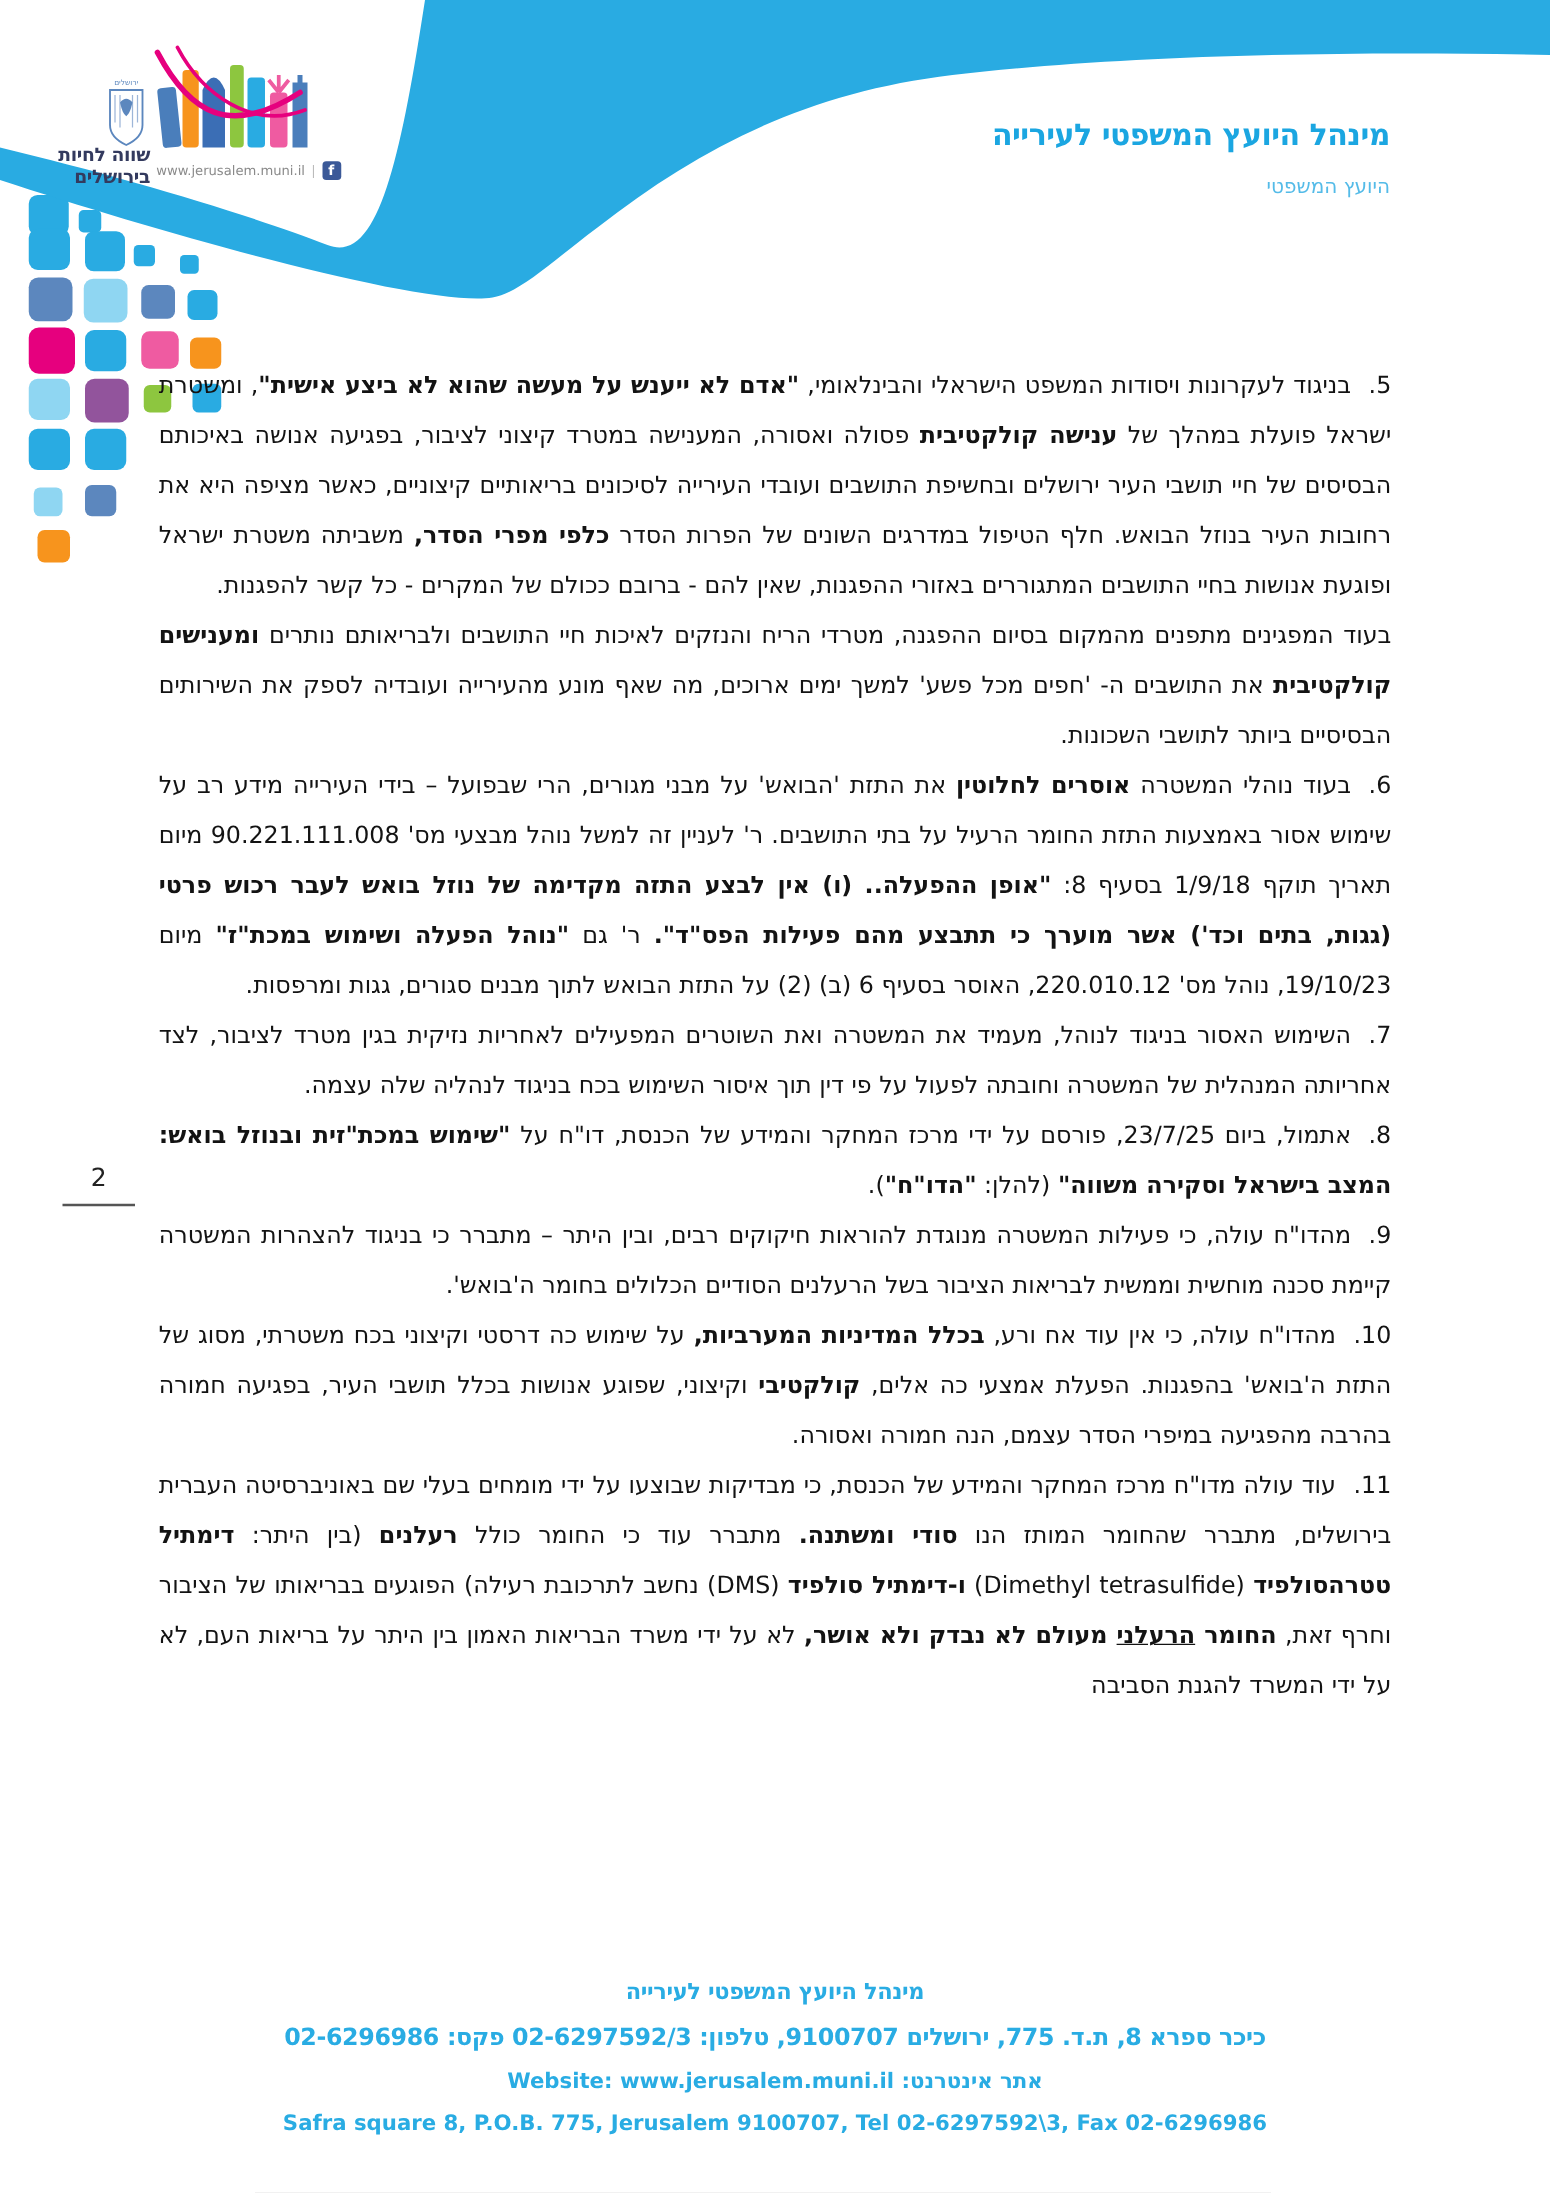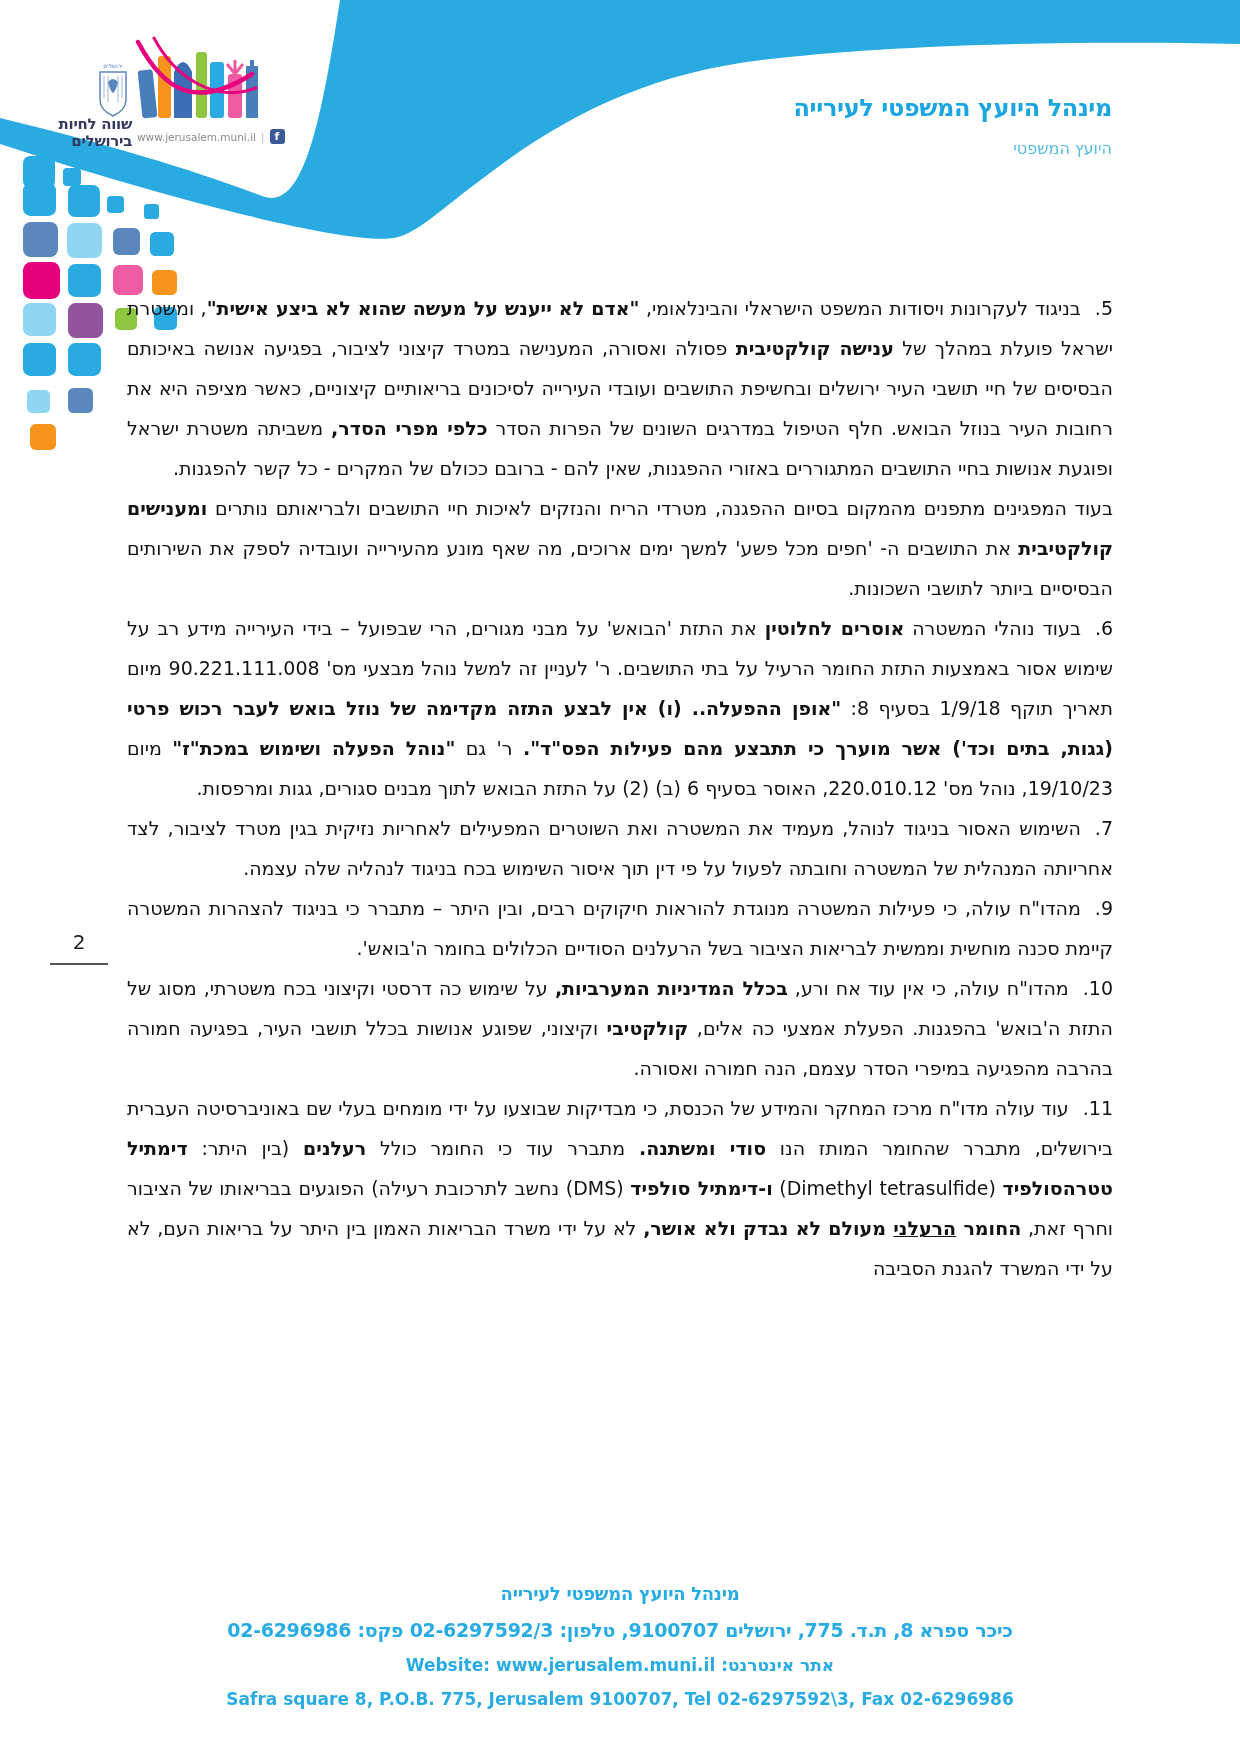--- a/index.html
+++ b/index.html
@@ -3,21 +3,21 @@
 <meta charset="utf-8">
 <style>
   html,body{margin:0;padding:0;background:#e8e8e8;}
   .page{position:relative;width:1240px;height:1754px;margin:0 auto;background:#ffffff;overflow:hidden;
         font-family:"DejaVu Sans",sans-serif;}
   
   .swoosh-svg{position:absolute;top:0;left:0;pointer-events:none;}
   .squares{position:absolute;top:0;left:0;width:260px;height:480px;}
   .sq{position:absolute;border-radius:22%;}
   
-  .logo-cluster{position:absolute;top:0;left:12px;width:300px;height:170px;padding-left:17px;}
+  .logo-cluster{position:absolute;top:0;left:0;width:300px;height:170px;padding-left:17px;}
   .emblem{position:absolute;left:84px;top:60px;}
   .tagline{position:absolute;left:28px;top:116px;width:92px;text-align:right;direction:rtl;
            color:#333a5e;font-weight:bold;font-size:15px;line-height:17px;letter-spacing:-0.3px;}
   .skyline{position:absolute;left:122px;top:36px;}
   .url-row{position:absolute;left:125px;top:129px;display:flex;align-items:center;gap:5px;
            font-size:10.5px;color:#8a8a8a;}
   .url-row .sep{color:#bbb;}
   .fb{display:inline-block;width:15px;height:15px;background:#3b5998;color:#fff;border-radius:3px;
       font-size:11px;font-weight:bold;text-align:center;line-height:15px;}
   
@@ -109,20 +109,21 @@
   <div class="hdr-title">מינהל היועץ המשפטי לעירייה</div>
   <div class="hdr-subtitle">היועץ המשפטי</div>
 
   <div class="page-number">2</div>
 
   <div class="body-text">
       <p><span class="pnum">5.</span><span>בניגוד לעקרונות ויסודות המשפט הישראלי והבינלאומי, </span><span class="b">"אדם לא ייענש על מעשה שהוא לא ביצע אישית"</span><span>, ומשטרת ישראל פועלת במהלך של </span><span class="b">ענישה קולקטיבית</span><span> פסולה ואסורה, המענישה במטרד קיצוני לציבור, בפגיעה אנושה באיכותם הבסיסים של חיי תושבי העיר ירושלים ובחשיפת התושבים ועובדי העירייה לסיכונים בריאותיים קיצוניים, כאשר מציפה היא את רחובות העיר בנוזל הבואש. חלף הטיפול במדרגים השונים של הפרות הסדר </span><span class="b">כלפי מפרי הסדר,</span><span> משביתה משטרת ישראל ופוגעת אנושות בחיי התושבים המתגוררים באזורי ההפגנות, שאין להם - ברובם ככולם של המקרים - כל קשר להפגנות.</span></p>
       <p><span>בעוד המפגינים מתפנים מהמקום בסיום ההפגנה, מטרדי הריח והנזקים לאיכות חיי התושבים ולבריאותם נותרים </span><span class="b">ומענישים קולקטיבית</span><span> את התושבים ה- 'חפים מכל פשע' למשך ימים ארוכים, מה שאף מונע מהעירייה ועובדיה לספק את השירותים הבסיסיים ביותר לתושבי השכונות.</span></p>
       <p><span class="pnum">6.</span><span>בעוד נוהלי המשטרה </span><span class="b">אוסרים לחלוטין</span><span> את התזת 'הבואש' על מבני מגורים, הרי שבפועל – בידי העירייה מידע רב על שימוש אסור באמצעות התזת החומר הרעיל על בתי התושבים. ר' לעניין זה למשל נוהל מבצעי מס' 90.221.111.008 מיום תאריך תוקף 1/9/18 בסעיף 8: </span><span class="b">"אופן ההפעלה.. (ו) אין לבצע התזה מקדימה של נוזל בואש לעבר רכוש פרטי (גגות, בתים וכד') אשר מוערך כי תתבצע מהם פעילות הפס"ד".</span><span> ר' גם </span><span class="b">"נוהל הפעלה ושימוש במכת"ז"</span><span> מיום 19/10/23, נוהל מס' 220.010.12, האוסר בסעיף 6 (ב) (2) על התזת הבואש לתוך מבנים סגורים, גגות ומרפסות.</span></p>
       <p><span class="pnum">7.</span><span>השימוש האסור בניגוד לנוהל, מעמיד את המשטרה ואת השוטרים המפעילים לאחריות נזיקית בגין מטרד לציבור, לצד אחריותה המנהלית של המשטרה וחובתה לפעול על פי דין תוך איסור השימוש בכח בניגוד לנהליה שלה עצמה.</span></p>
+      <p><span class="pnum">8.</span><span>אתמול, ביום 23/7/25, פורסם על ידי מרכז המחקר והמידע של הכנסת, דו"ח על </span><span class="b">"שימוש במכת"זית ובנוזל בואש: המצב בישראל וסקירה משווה"</span><span> (להלן: </span><span class="b">"הדו"ח"</span><span>).</span></p>
       <p><span class="pnum">9.</span><span>מהדו"ח עולה, כי פעילות המשטרה מנוגדת להוראות חיקוקים רבים, ובין היתר – מתברר כי בניגוד להצהרות המשטרה קיימת סכנה מוחשית וממשית לבריאות הציבור בשל הרעלנים הסודיים הכלולים בחומר ה'בואש'.</span></p>
       <p><span class="pnum">10.</span><span>מהדו"ח עולה, כי אין עוד אח ורע, </span><span class="b">בכלל המדיניות המערביות,</span><span> על שימוש כה דרסטי וקיצוני בכח משטרתי, מסוג של התזת ה'בואש' בהפגנות. הפעלת אמצעי כה אלים, </span><span class="b">קולקטיבי</span><span> וקיצוני, שפוגע אנושות בכלל תושבי העיר, בפגיעה חמורה בהרבה מהפגיעה במיפרי הסדר עצמם, הנה חמורה ואסורה.</span></p>
       <p><span class="pnum">11.</span><span>עוד עולה מדו"ח מרכז המחקר והמידע של הכנסת, כי מבדיקות שבוצעו על ידי מומחים בעלי שם באוניברסיטה העברית בירושלים, מתברר שהחומר המותז הנו </span><span class="b">סודי ומשתנה.</span><span> מתברר עוד כי החומר כולל </span><span class="b">רעלנים</span><span> (בין היתר: </span><span class="b">דימתיל טטרהסולפיד</span><span> (Dimethyl tetrasulfide) </span><span class="b">ו-דימתיל סולפיד</span><span> (DMS) נחשב לתרכובת רעילה) הפוגעים בבריאותו של הציבור וחרף זאת, </span><span class="b">החומר </span><span class="b u">הרעלני</span><span class="b"> מעולם לא נבדק ולא אושר,</span><span> לא על ידי משרד הבריאות האמון בין היתר על בריאות העם, לא על ידי המשרד להגנת הסביבה</span></p>
     </div>
 
   <div class="footer">
     <div class="f1">מינהל היועץ המשפטי לעירייה</div>
     <div class="f2">כיכר ספרא 8, ת.ד. 775, ירושלים 9100707, טלפון: 02-6297592/3 פקס: 02-6296986</div>
     <div class="f3">אתר אינטרנט: Website: www.jerusalem.muni.il</div>
     <div class="f4">Safra square 8, P.O.B. 775, Jerusalem 9100707, Tel 02-6297592\3, Fax 02-6296986</div>

